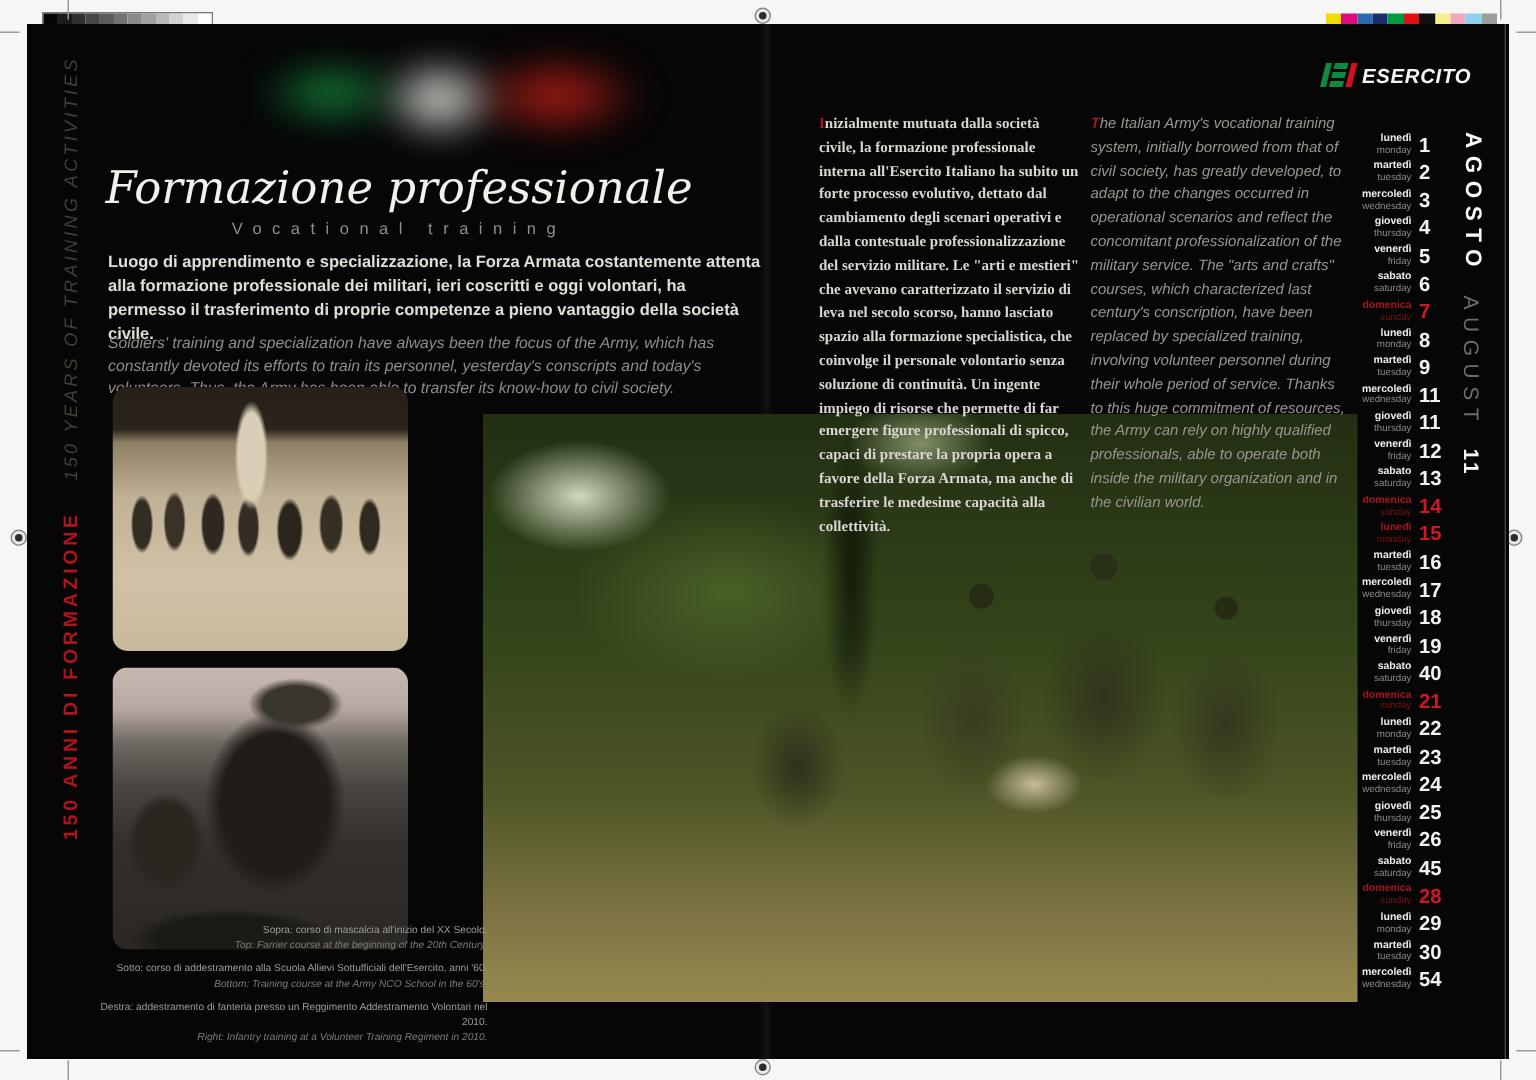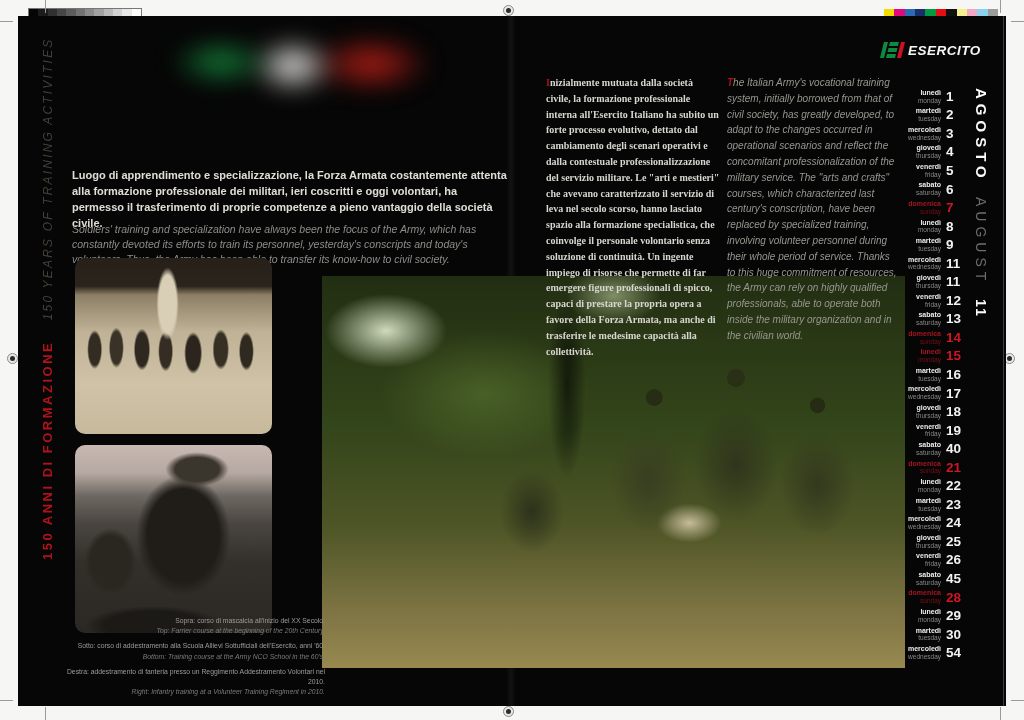--- a/index.html
+++ b/index.html
@@ -177,20 +177,22 @@
     <div class="flag-smudge"></div>
     <div class="fold"></div>
     <div class="page-edge"></div>
 
     <div class="vertical-title">
       <span class="vt-it">150 ANNI DI FORMAZIONE</span>
       <span class="vt-en">150 YEARS OF TRAINING ACTIVITIES</span>
     </div>
 
     <div class="headline">
+      <div class="title-script">Formazione professionale</div>
+      <div class="title-sub">Vocational training</div>
     </div>
 
     <div class="intro-it">Luogo di apprendimento e specializzazione, la Forza Armata costantemente attenta alla formazione professionale dei militari, ieri coscritti e oggi volontari, ha permesso il trasferimento di proprie competenze a pieno vantaggio della società civile.</div>
     <div class="intro-en">Soldiers' training and specialization have always been the focus of the Army, which has constantly devoted its efforts to train its personnel, yesterday's conscripts and today's volunteers. Thus, the Army has been able to transfer its know-how to civil society.</div>
 
     <div class="photo photo-top-bw"></div>
     <div class="photo photo-bottom-bw"></div>
     <div class="photo photo-main"></div>
 
     <div class="captions" id="captions">

